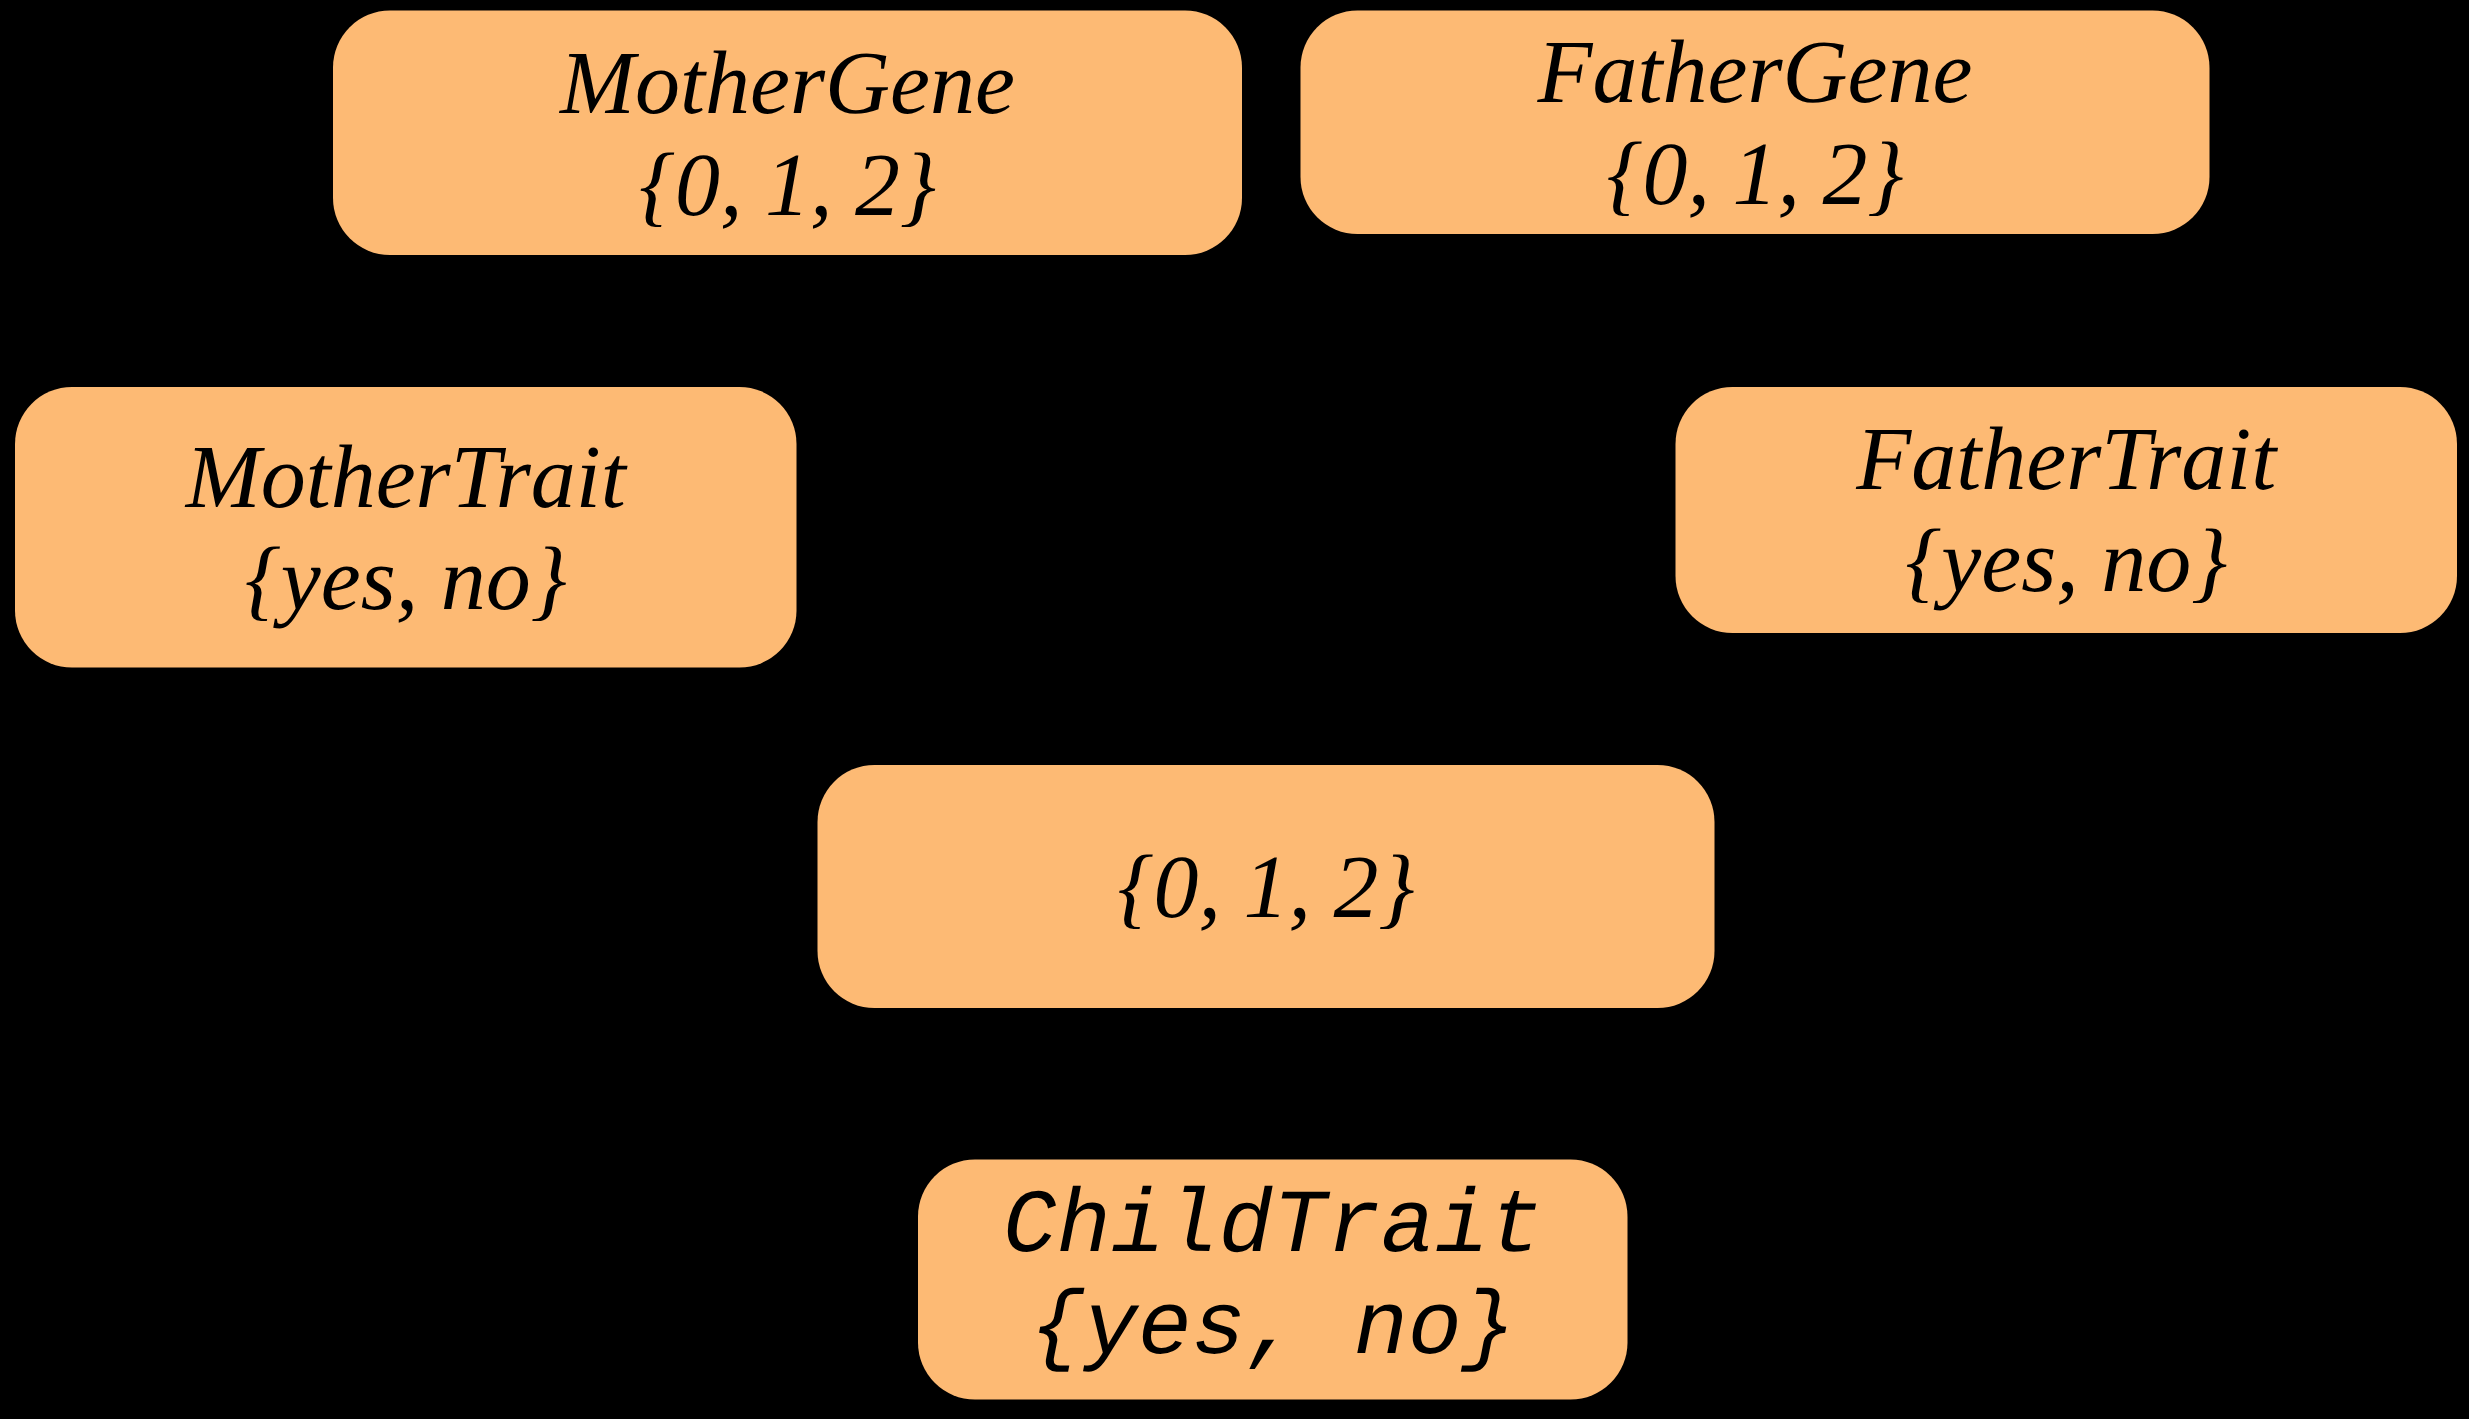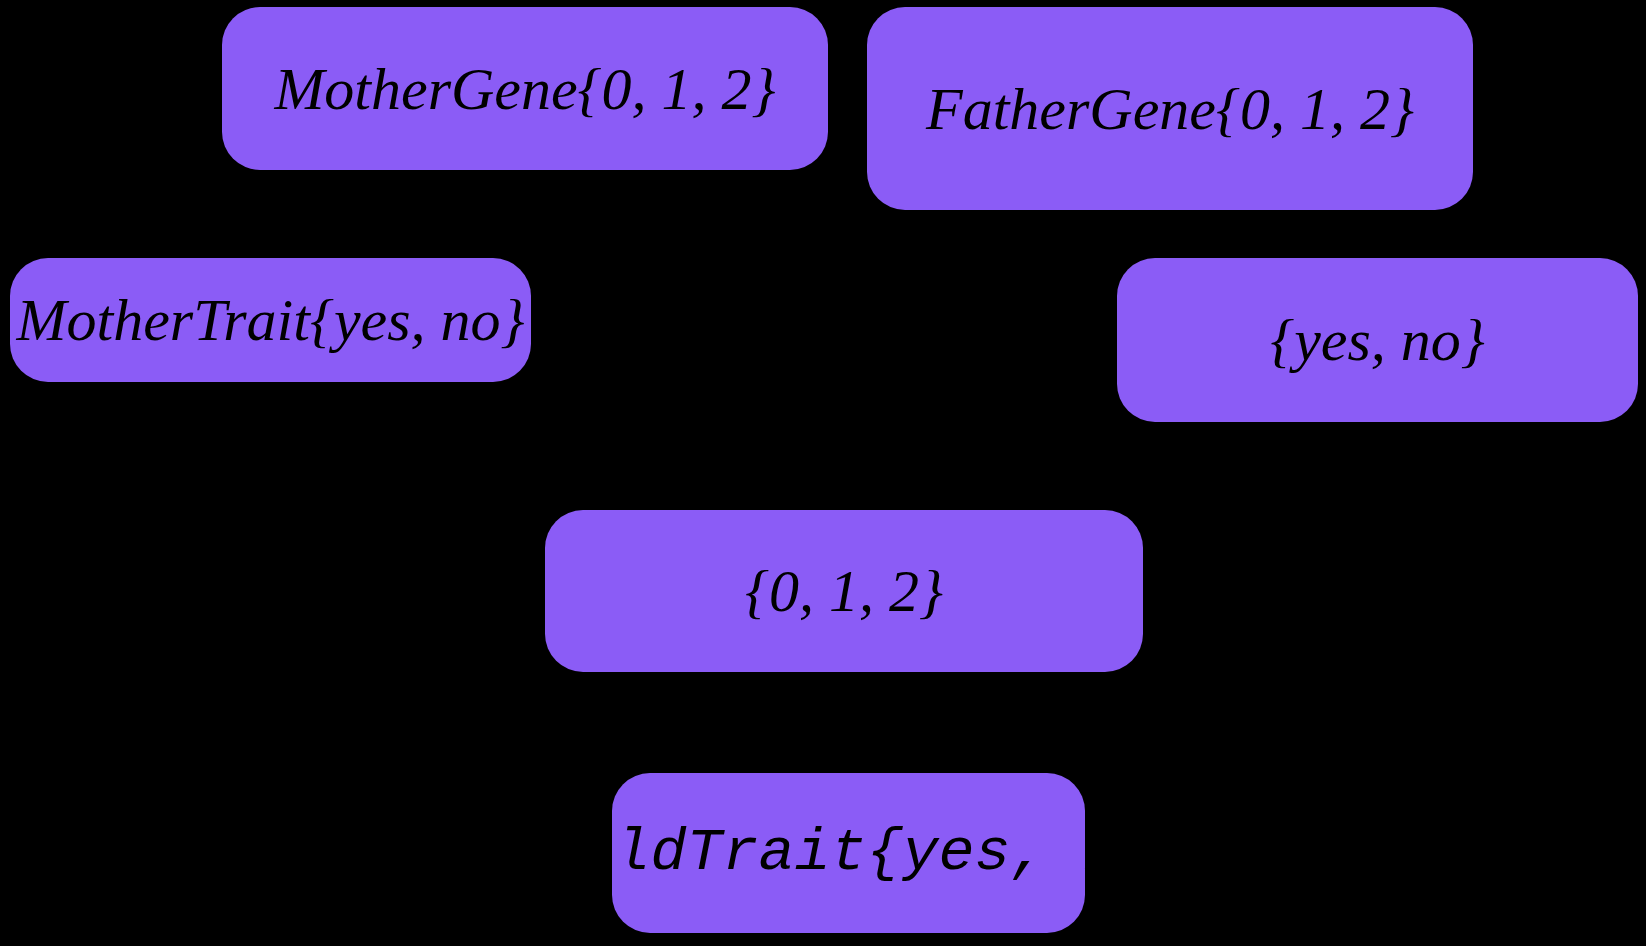--- a/index.html
+++ b/index.html
@@ -9,39 +9,40 @@
   }
   #canvas {
     position: relative;
     width: 1646px;
     height: 946px;
     background: #000000;
     overflow: hidden;
   }
   .node {
     position: absolute;
-    background: #8b5cf6;
+    background: #fdba74;
     color: #000000;
     border-radius: 38px;
     display: flex;
+    flex-direction: column;
     justify-content: center;
     align-items: center;
     text-align: center;
     font-family: "Liberation Serif", "DejaVu Serif", serif;
     font-style: italic;
     font-size: 60px;
     line-height: 68px;
     white-space: nowrap;
   }
   .node-label, .node-values { display: block; }
 
   
   .n-mother-gene  { left: 222px;  top: 7px;   width: 606px; height: 163px; }
-  .n-father-gene  { left: 867px;  top: 7px;   width: 606px; height: 203px; }
-  .n-mother-trait { left: 10px;   top: 258px; width: 521px; height: 124px; }
+  .n-father-gene  { left: 867px;  top: 7px;   width: 606px; height: 149px; }
+  .n-mother-trait { left: 10px;   top: 258px; width: 521px; height: 187px; }
   .n-father-trait { left: 1117px; top: 258px; width: 521px; height: 164px; }
   .n-child-gene   { left: 545px;  top: 510px; width: 598px; height: 162px; }
   .n-child-trait  { left: 612px;  top: 773px; width: 473px; height: 160px; font-family: Liberation Mono, monospace; }
 </style>
 </head>
 <body>
 
 <div id="canvas">
 
   <div class="node n-mother-gene">
@@ -53,20 +54,21 @@
     <span class="node-label">FatherGene</span>
     <span class="node-values">{0, 1, 2}</span>
   </div>
 
   <div class="node n-mother-trait">
     <span class="node-label">MotherTrait</span>
     <span class="node-values">{yes, no}</span>
   </div>
 
   <div class="node n-father-trait">
+    <span class="node-label">FatherTrait</span>
     <span class="node-values">{yes, no}</span>
   </div>
 
   <div class="node n-child-gene">
     <span class="node-values">{0, 1, 2}</span>
   </div>
 
   <div class="node n-child-trait">
     <span class="node-label">ChildTrait</span>
     <span class="node-values">{yes, no}</span>

